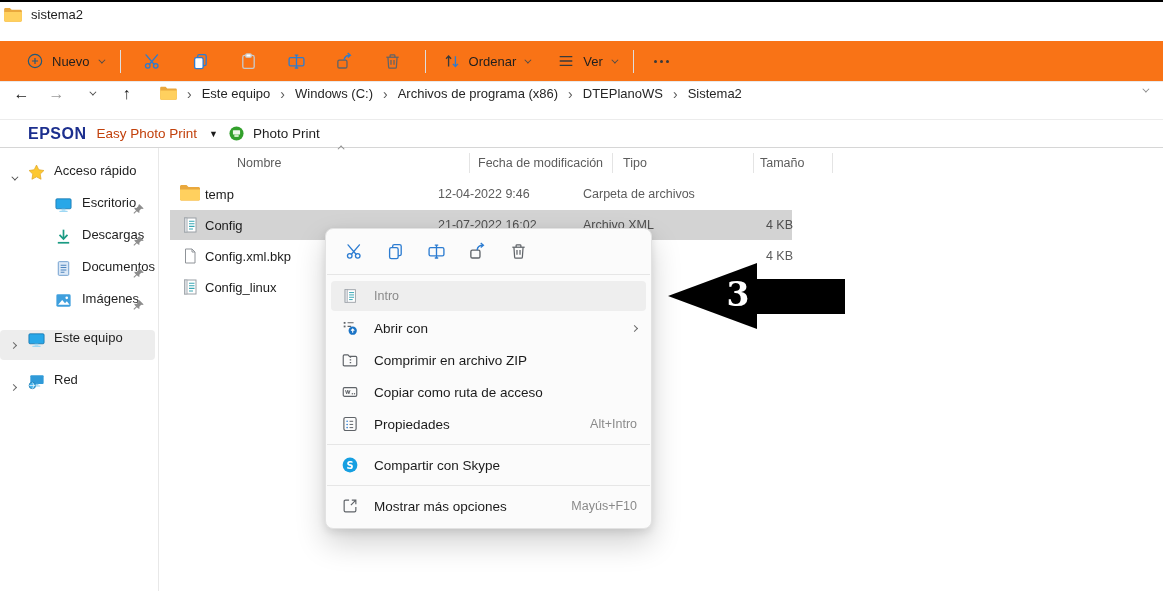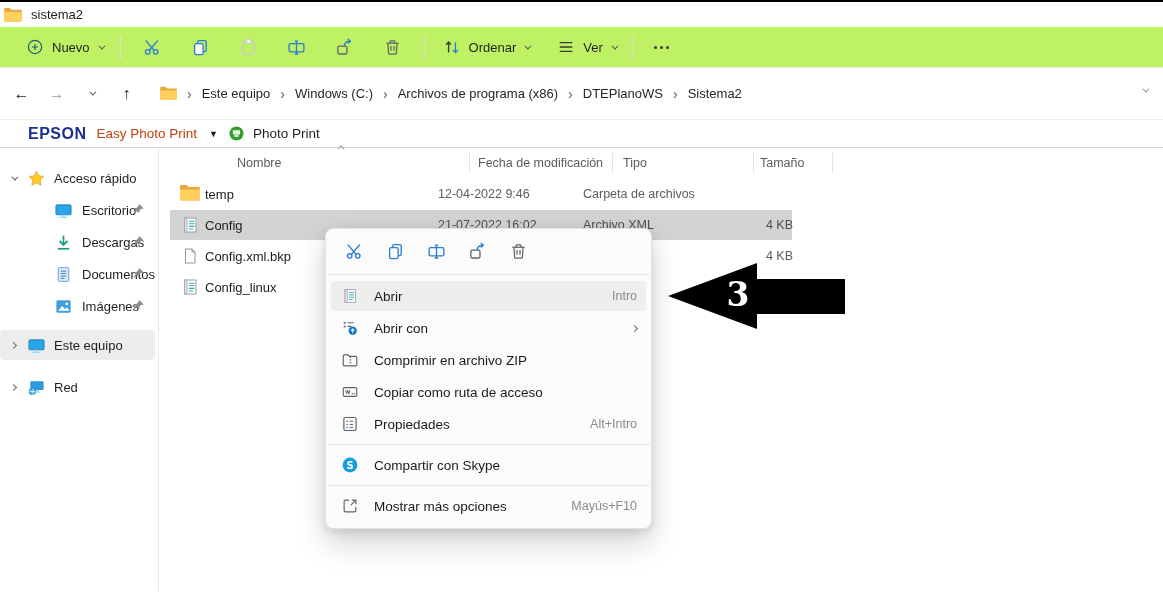--- a/index.html
+++ b/index.html
@@ -17,22 +17,22 @@
   .chev.right { transform:rotate(-45deg); }
   .chev.up    { transform:rotate(225deg) translateY(-2px); }
   .chev.sm { width:5px; height:5px; border-width:1.2px; }
 
   
   .tab-bar { position:absolute; top:2px; left:0; width:100%; height:25px;
              display:flex; align-items:center; gap:9px; padding-left:5px; }
   .tab-title { font-size:13px; color:#1d1d1d; }
 
   
-  .toolbar { position:absolute; top:27px; left:0; width:100%; height:41px;
-             display:flex; align-items:center; border-bottom:1px solid #e9e9e9; background:#bef264; }
+  .toolbar { position:absolute; top:41px; left:0; width:100%; height:41px;
+             display:flex; align-items:center; border-bottom:1px solid #e9e9e9; background:#f97316; }
   .tb-new { display:flex; align-items:center; gap:8px; margin-left:17px; padding:6px 9px; border-radius:4px; }
   .tb-sep { width:1px; height:23px; background:#dedede; margin:0 8px; }
   .tb-btn { width:48px; height:34px; display:flex; align-items:center; justify-content:center; border-radius:4px; }
   .tb-drop { display:flex; align-items:center; gap:8px; padding:6px 9px; border-radius:4px; }
   .dots { display:flex; gap:3px; }
   .dots i { width:3px; height:3px; background:#3a3a3a; border-radius:50%; }
 
   
   .crumb-bar { position:absolute; top:68px; left:0; width:100%; height:52px;
                display:flex; align-items:center; border-bottom:1px solid #ececec; }
@@ -47,21 +47,21 @@
   .epson-bar { position:absolute; top:120px; left:0; width:100%; height:28px;
                display:flex; align-items:center; border-bottom:1px solid #d6d6d6; padding-left:28px; }
   .epson-logo { font-weight:bold; font-size:16px; color:#1c2f8e; letter-spacing:.5px; }
   .epson-name { font-size:13.5px; color:#c2410c; margin-left:10px; }
   .epson-caret { font-size:9px; color:#1a1a1a; margin:0 10px 0 12px; }
   .pp-label { font-size:13.5px; margin-left:8px; }
 
   
   .sidebar { position:absolute; top:148px; left:0; width:159px; height:443px;
              border-right:1px solid #e8e8e8; padding-top:15px; background:#fff; }
-  .sb-row { height:30px; display:flex; align-items:center; position:relative; margin-bottom:2px; }
+  .sb-row { height:30px; display:flex; position:relative; margin-bottom:2px; }
   .sb-chev { width:27px; display:flex; justify-content:center; align-items:center; }
   .sb-icon { width:19px; height:19px; margin-right:8px; flex:none; }
   .sb-label { font-size:13px; color:#1f1f1f; white-space:nowrap; }
   .sb-child { padding-left:46px;margin-left:8px; }
   .sb-child .sb-icon { margin-right:9px; }
   .sb-pin { position:absolute; right:13px; top:8px; width:13px; height:13px; }
   .sb-gap { height:7px; }
   .sb-row.selected { background:#ededed; border-radius:4px; margin-right:3px; }
 
   
@@ -476,21 +476,20 @@
   <div class="ctx-hr"></div>
 
   <div class="ctx-item selected">
     <span class="ctx-ic">
       <svg width="18" height="18" viewBox="0 0 20 20">
           <rect x="4.5" y="3" width="11.5" height="14" fill="#fff" stroke="#9aa0a6"></rect>
           <rect x="4.5" y="3" width="2.6" height="14" fill="#d9dce0" stroke="#9aa0a6" stroke-width=".6"></rect>
           <path d="M9 6.2h5.5M9 8.8h5.5M9 11.4h5.5M9 14h4" stroke="#39a7b4" stroke-width="1.1" fill="none"></path>
         </svg>
     </span>
-    <span class="ctx-label">Abrir</span>
     <span class="ctx-short">Intro</span>
   </div>
 
   <div class="ctx-item">
     <span class="ctx-ic">
       <svg width="18" height="18" viewBox="0 0 20 20">
           <g stroke="#5f6368" stroke-width="1.2" fill="none">
             <path d="M7.3 4.2H14M7.3 8.2h4"></path>
           </g>
           <rect x="3" y="3.3" width="2" height="2" fill="#5f6368"></rect>

